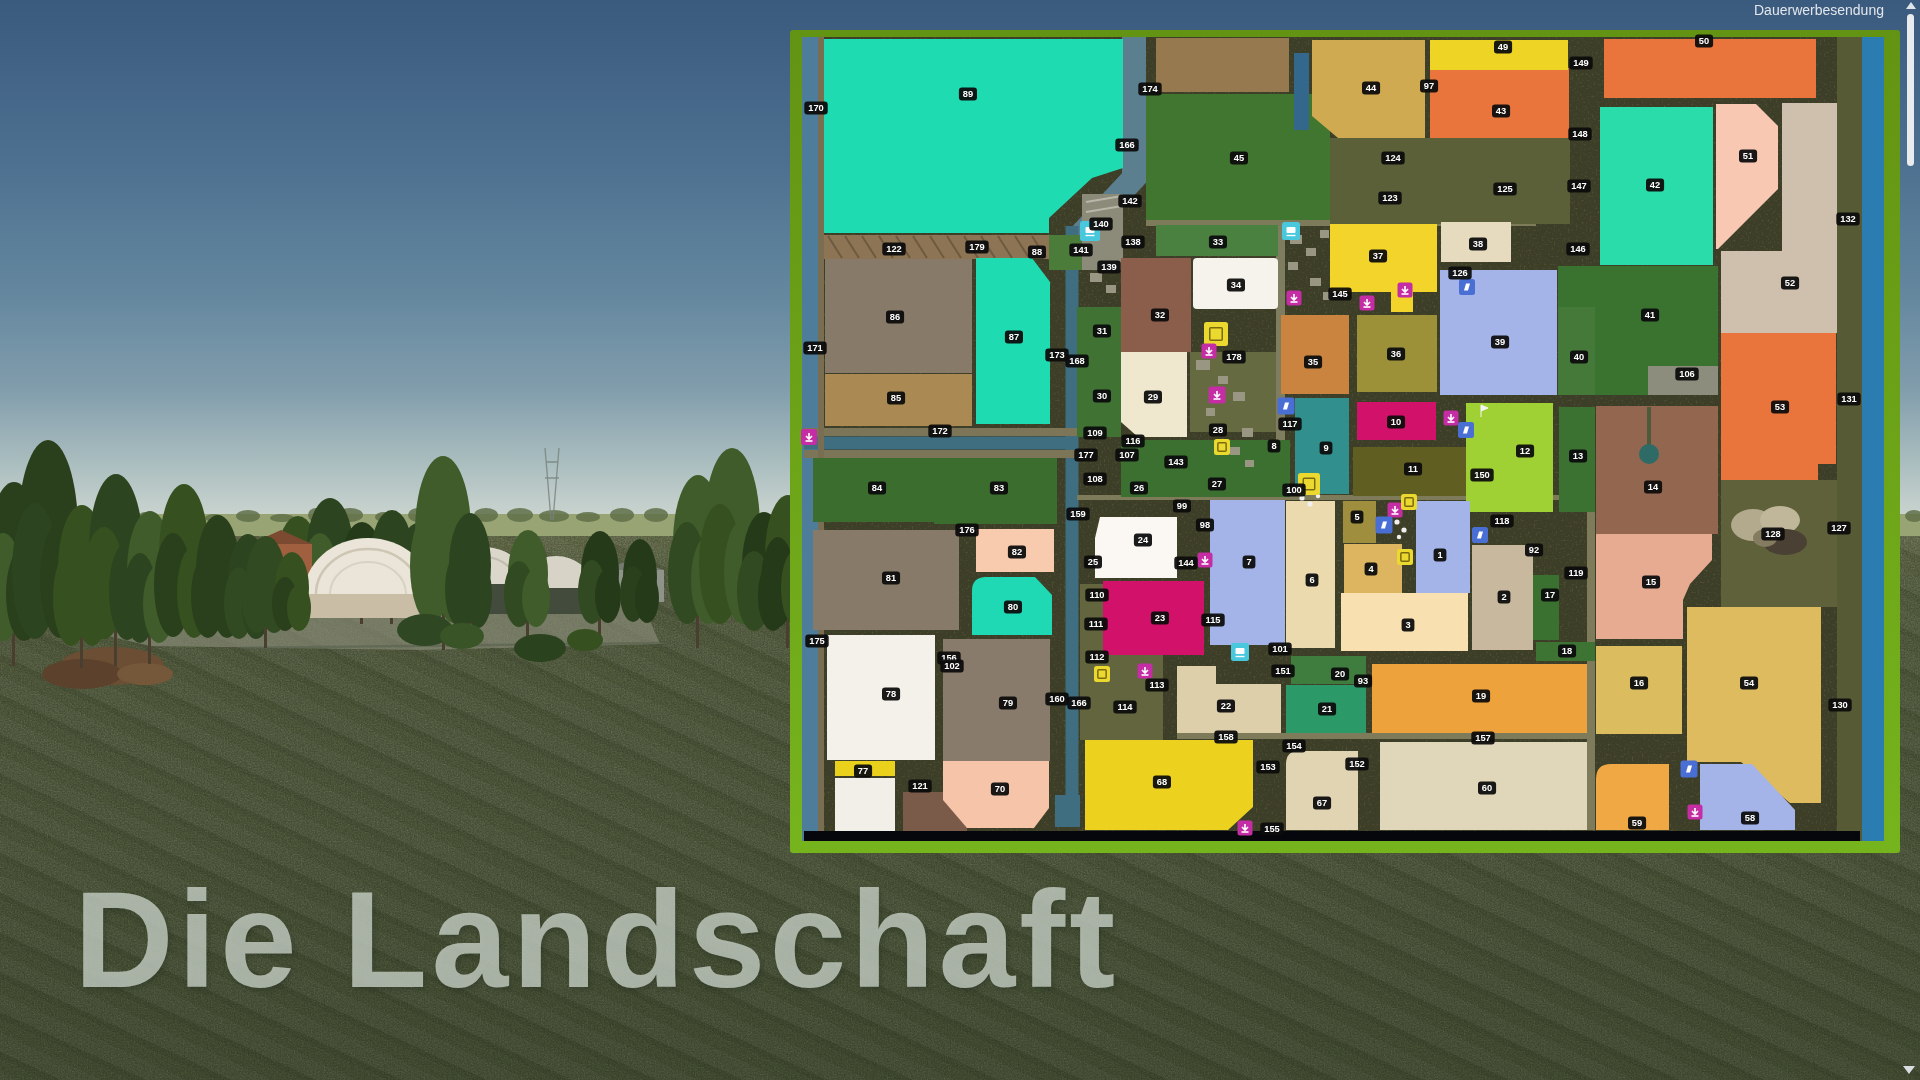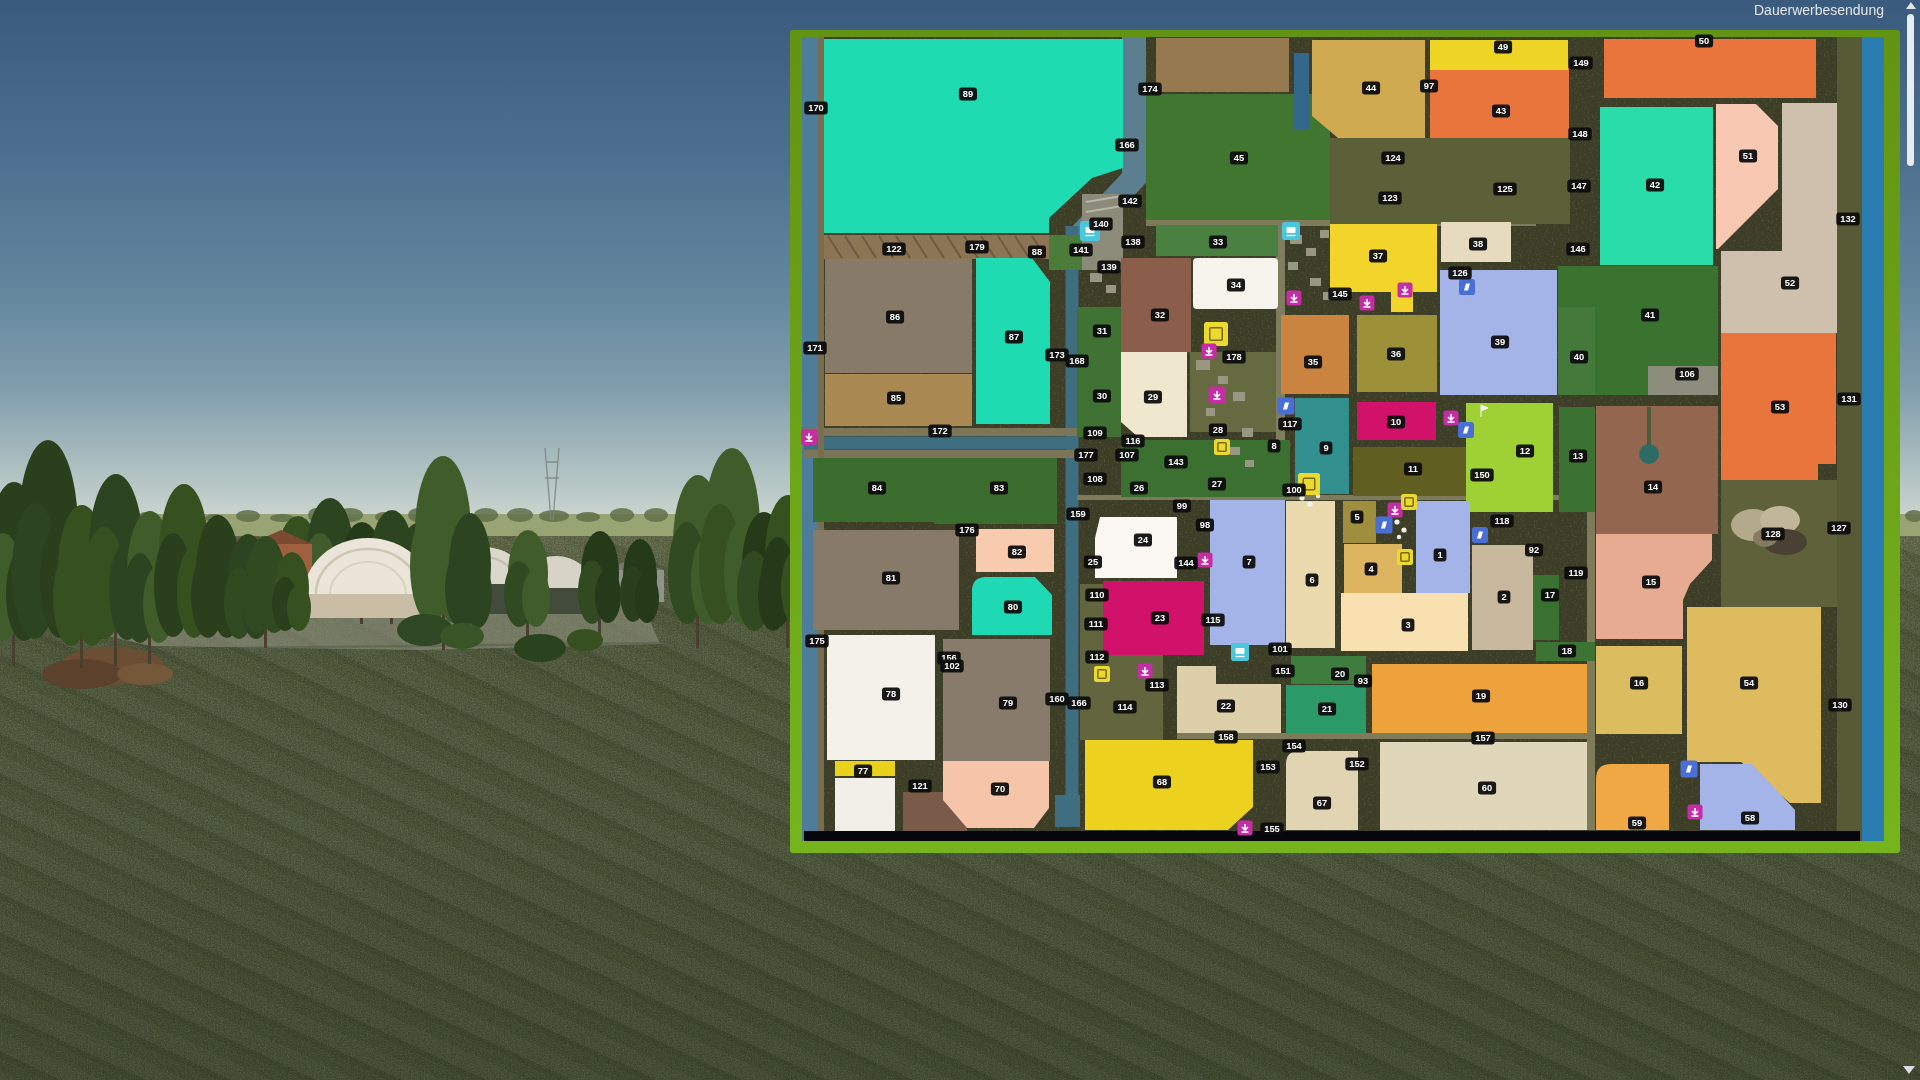--- a/index.html
+++ b/index.html
@@ -277,20 +277,21 @@
 <g>
         <ellipse cx="425" cy="630" rx="28" ry="16" fill="#2f4722"></ellipse>
         <ellipse cx="462" cy="636" rx="22" ry="13" fill="#395426"></ellipse>
         <ellipse cx="540" cy="648" rx="26" ry="14" fill="#2b421e"></ellipse>
         <ellipse cx="585" cy="640" rx="18" ry="11" fill="#36511f"></ellipse>
       </g>
 
 <rect x="0" y="840" width="1920" height="240" fill="url(#vig)" opacity="0.3"></rect>
 </svg>
 
+<div id="title">Die Landschaft</div>
 
 <svg id="map" width="1110" height="823" style="position:absolute;left:790px;top:30px" viewBox="0 0 1110 823">
 <defs>
 <linearGradient id="bgrad" x1="0" y1="0" x2="0" y2="1">
 <stop offset="0" stop-color="#639313"></stop>
           <stop offset="1" stop-color="#76b41d"></stop>
 </linearGradient>
 <filter id="mapnoise" x="0" y="0" width="100%" height="100%">
 <feTurbulence type="fractalNoise" baseFrequency="0.5" numOctaves="2" seed="5" result="n"></feTurbulence>
 <feColorMatrix in="n" type="matrix" values="0 0 0 0 0  0 0 0 0 0  0 0 0 0 0  0.7 0.7 0.7 0 0" result="a"></feColorMatrix>

